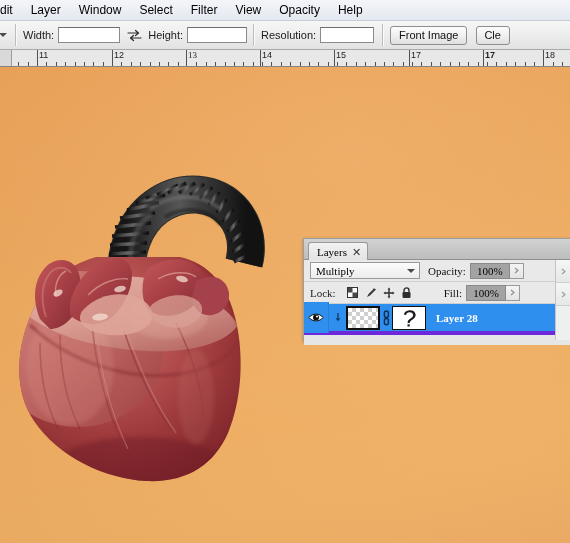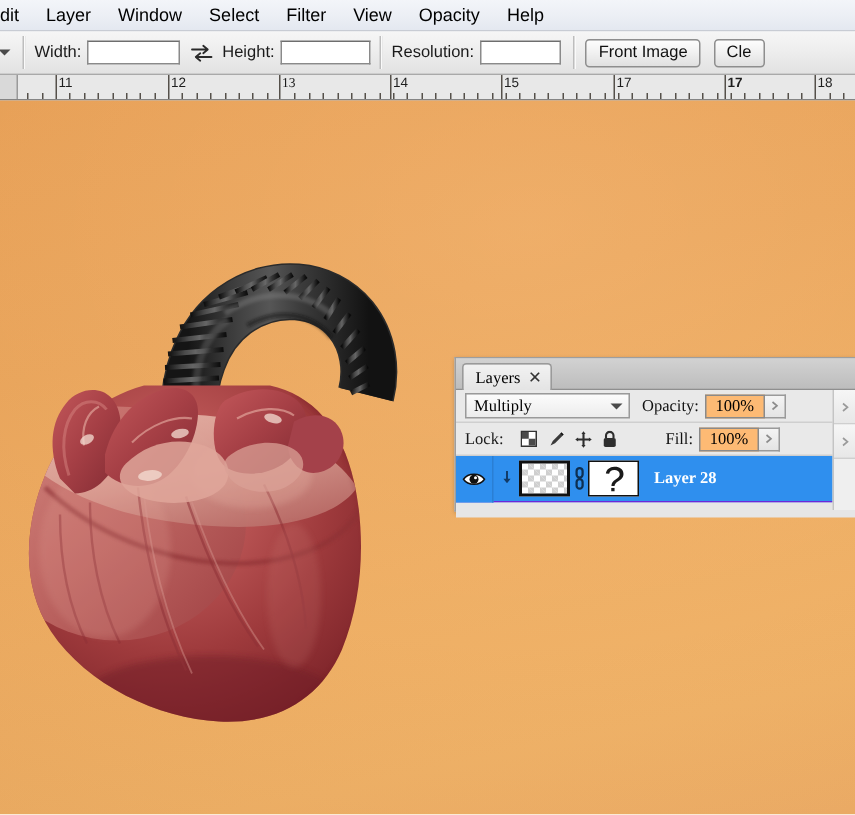--- a/index.html
+++ b/index.html
@@ -241,21 +241,21 @@
   }
   .row-label {
     font-size: 11px;
     color: #111;
     margin-left: 8px;
     margin-right: 4px;
     white-space: nowrap;
   }
   .num-field {
     width: 40px; height: 16px;
-    background: #fdba74;
+    background: #a3a3a3;
     border: 1px solid #8a8a8a;
     box-sizing: border-box;
     font-size: 11px;
     display: flex;
     align-items: center;
     justify-content: center;
     color: #000;
   }
   .num-stepper {
     width: 14px; height: 16px;
@@ -271,21 +271,21 @@
     gap: 4px;
     margin-left: 6px;
   }
   .lock-ic { width: 14px; height: 14px; display:flex; align-items:center; justify-content:center; }
 
   .layer-row {
     height: 31px;
     display: flex;
     align-items: center;
     background: #2f8fee;
-    border-bottom: 1px solid #6d28d9;
+    border-bottom: 4px solid #6d28d9;
     padding: 0;
     box-sizing: border-box;
   }
   .eye-cell {
     width: 24px; height: 31px;
     display: flex; align-items: center; justify-content: center;
     background: #2f8fee;
     border-right: 1px solid #2a7fd4;
   }
   .clip-arrow {

